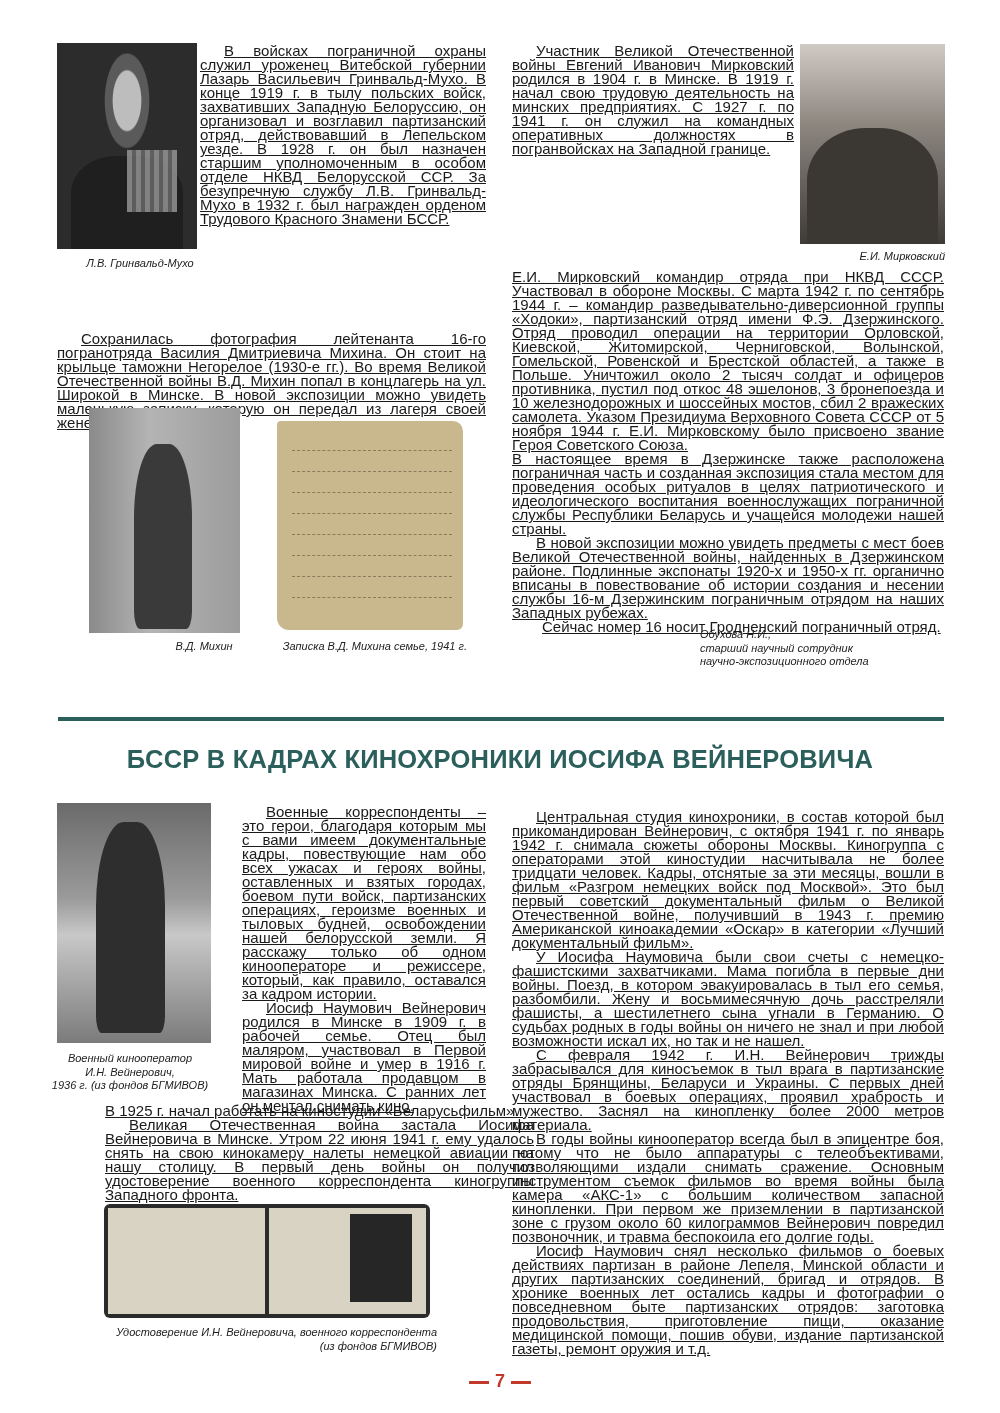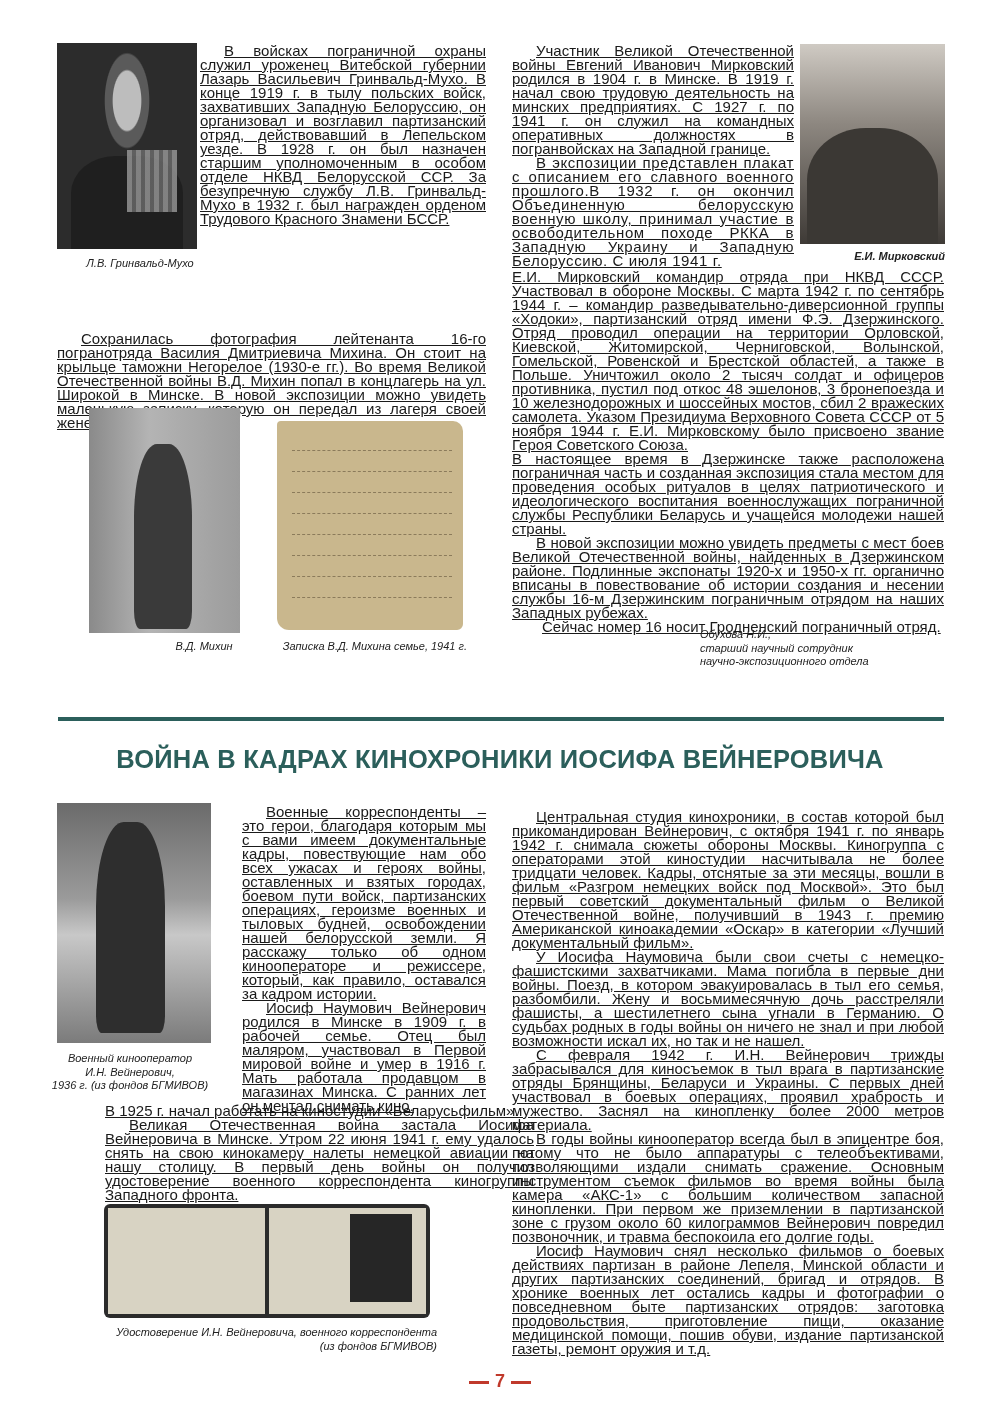--- a/index.html
+++ b/index.html
@@ -57,40 +57,39 @@
     <div class="ln" style="top:44%"></div>
     <div class="ln" style="top:54%"></div>
     <div class="ln" style="top:64%"></div>
     <div class="ln" style="top:74%"></div>
     <div class="ln" style="top:84%"></div>
 </div>
 <div class="abs cap" style="left:262px;top:640px;width:205px;text-align:right;">Записка В.Д. Михина семье, 1941 г.</div>
 
 <div class="abs txt" style="left:512px;top:44px;width:282px;">
   <p>Участник Великой Отечественной войны Евгений Иванович Мирковский родился в 1904 г. в Минске. В 1919 г. начал свою трудовую деятельность на минских предприятиях. С 1927 г. по 1941 г.  он служил на командных оперативных должностях в погранвойсках на Западной границе.</p>
-  <p style="letter-spacing:0.6px;">В экспозиции представлен плакат с описанием его славного военного прошлого.В 1932 г. он окончил Объединенную белорусскую военную школу, принимал участие в освободительном походе РККА в Западную Украину и Западную Белоруссию. С июля 1941 г.</p>
 </div>
 <div class="photo bw2" style="left:800px;top:44px;width:145px;height:200px;"></div>
-<div class="abs cap" style="left:800px;top:250px;width:145px;text-align:right;font-weight:bold;">Е.И. Мирковский</div>
+<div class="abs cap" style="left:800px;top:250px;width:145px;text-align:right;">Е.И. Мирковский</div>
 
 <div class="abs txt" style="left:512px;top:270px;width:432px;">
   <p class="ni">Е.И. Мирковский командир отряда при НКВД СССР. Участвовал в обороне Москвы. С марта 1942 г. по сентябрь 1944 г. – командир разведывательно-диверсионной группы «Ходоки», партизанский отряд имени Ф.Э. Дзержинского. Отряд проводил операции на территории Орловской, Киевской, Житомирской, Черниговской, Волынской, Гомельской, Ровенской и Брестской областей, а также в Польше. Уничтожил около 2 тысяч солдат и офицеров противника, пустил под откос 48 эшелонов, 3 бронепоезда и 10 железнодорожных и шоссейных мостов, сбил 2 вражеских самолета. Указом Президиума Верховного Совета СССР от 5 ноября 1944 г. Е.И. Мирковскому было присвоено звание Героя Советского Союза.</p>
   <p class="ni">В настоящее время в Дзержинске также расположена пограничная часть и созданная экспозиция стала местом для проведения особых ритуалов в целях патриотического и идеологического воспитания военнослужащих пограничной службы Республики Беларусь и учащейся молодежи нашей страны.</p>
   <p>В новой экспозиции можно увидеть предметы с мест боев Великой Отечественной войны, найденных в Дзержинском районе. Подлинные экспонаты 1920-х и 1950-х гг. органично вписаны в повествование об истории создания и несении службы 16-м Дзержинским пограничным отрядом на наших Западных рубежах.</p>
   <p style="text-indent:30px;">Сейчас номер 16 носит Гродненский пограничный отряд.</p>
 </div>
 
 <div class="abs cap" style="left:700px;top:628px;width:244px;text-align:left;">
   <div>Обухова Н.И.,</div>
   <div>старший научный сотрудник</div>
   <div>научно-экспозиционного отдела</div>
 </div>
 
 <div class="rule" style="top:717px;"></div>
-<div class="title" style="top:745px;">ВОЙНА В КАДРАХ КИНОХРОНИКИ ИОСИФА ВЕЙНЕРОВИЧА</div>
+<div class="title" style="top:745px;">БССР В КАДРАХ КИНОХРОНИКИ ИОСИФА ВЕЙНЕРОВИЧА</div>
 
 <div class="photo bw4" style="left:57px;top:803px;width:154px;height:240px;">
     <div class="fig"></div>
   </div>
 <div class="abs cap" style="left:40px;top:1052px;width:180px;text-align:center;">
   <div>Военный кинооператор</div>
   <div>И.Н. Вейнерович,</div>
   <div>1936 г. (из фондов БГМИВОВ)</div>
 </div>
 

